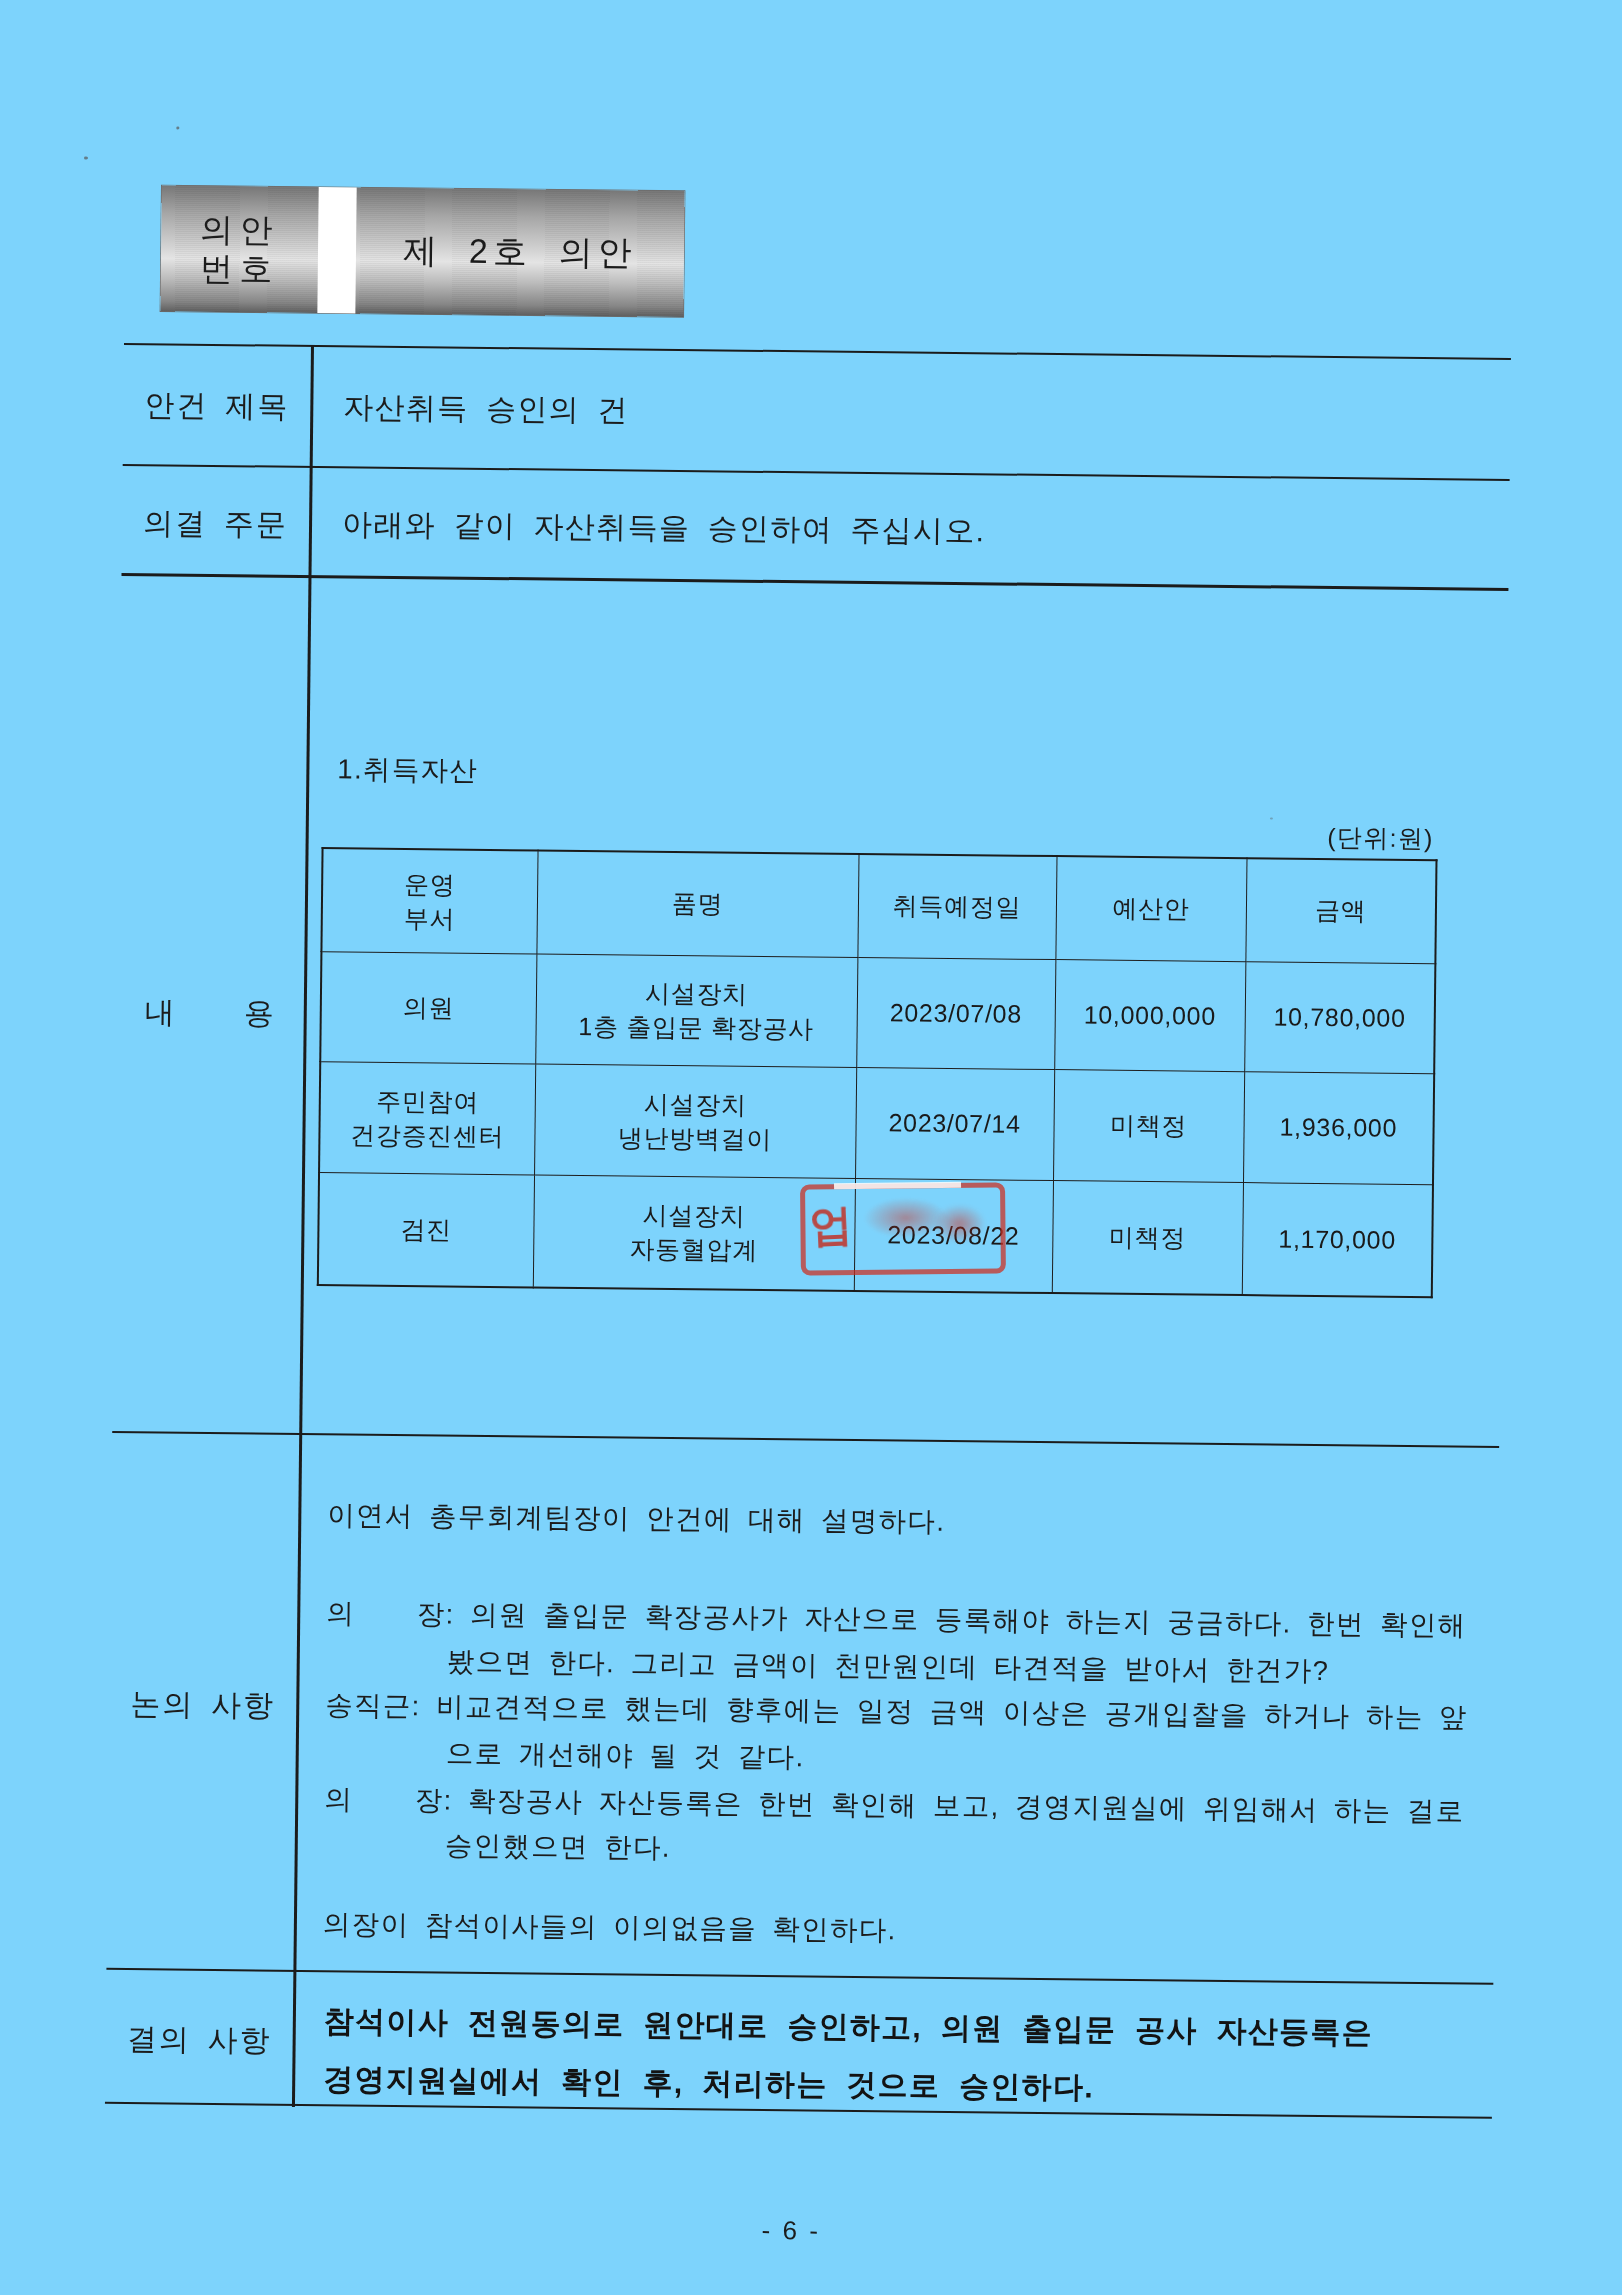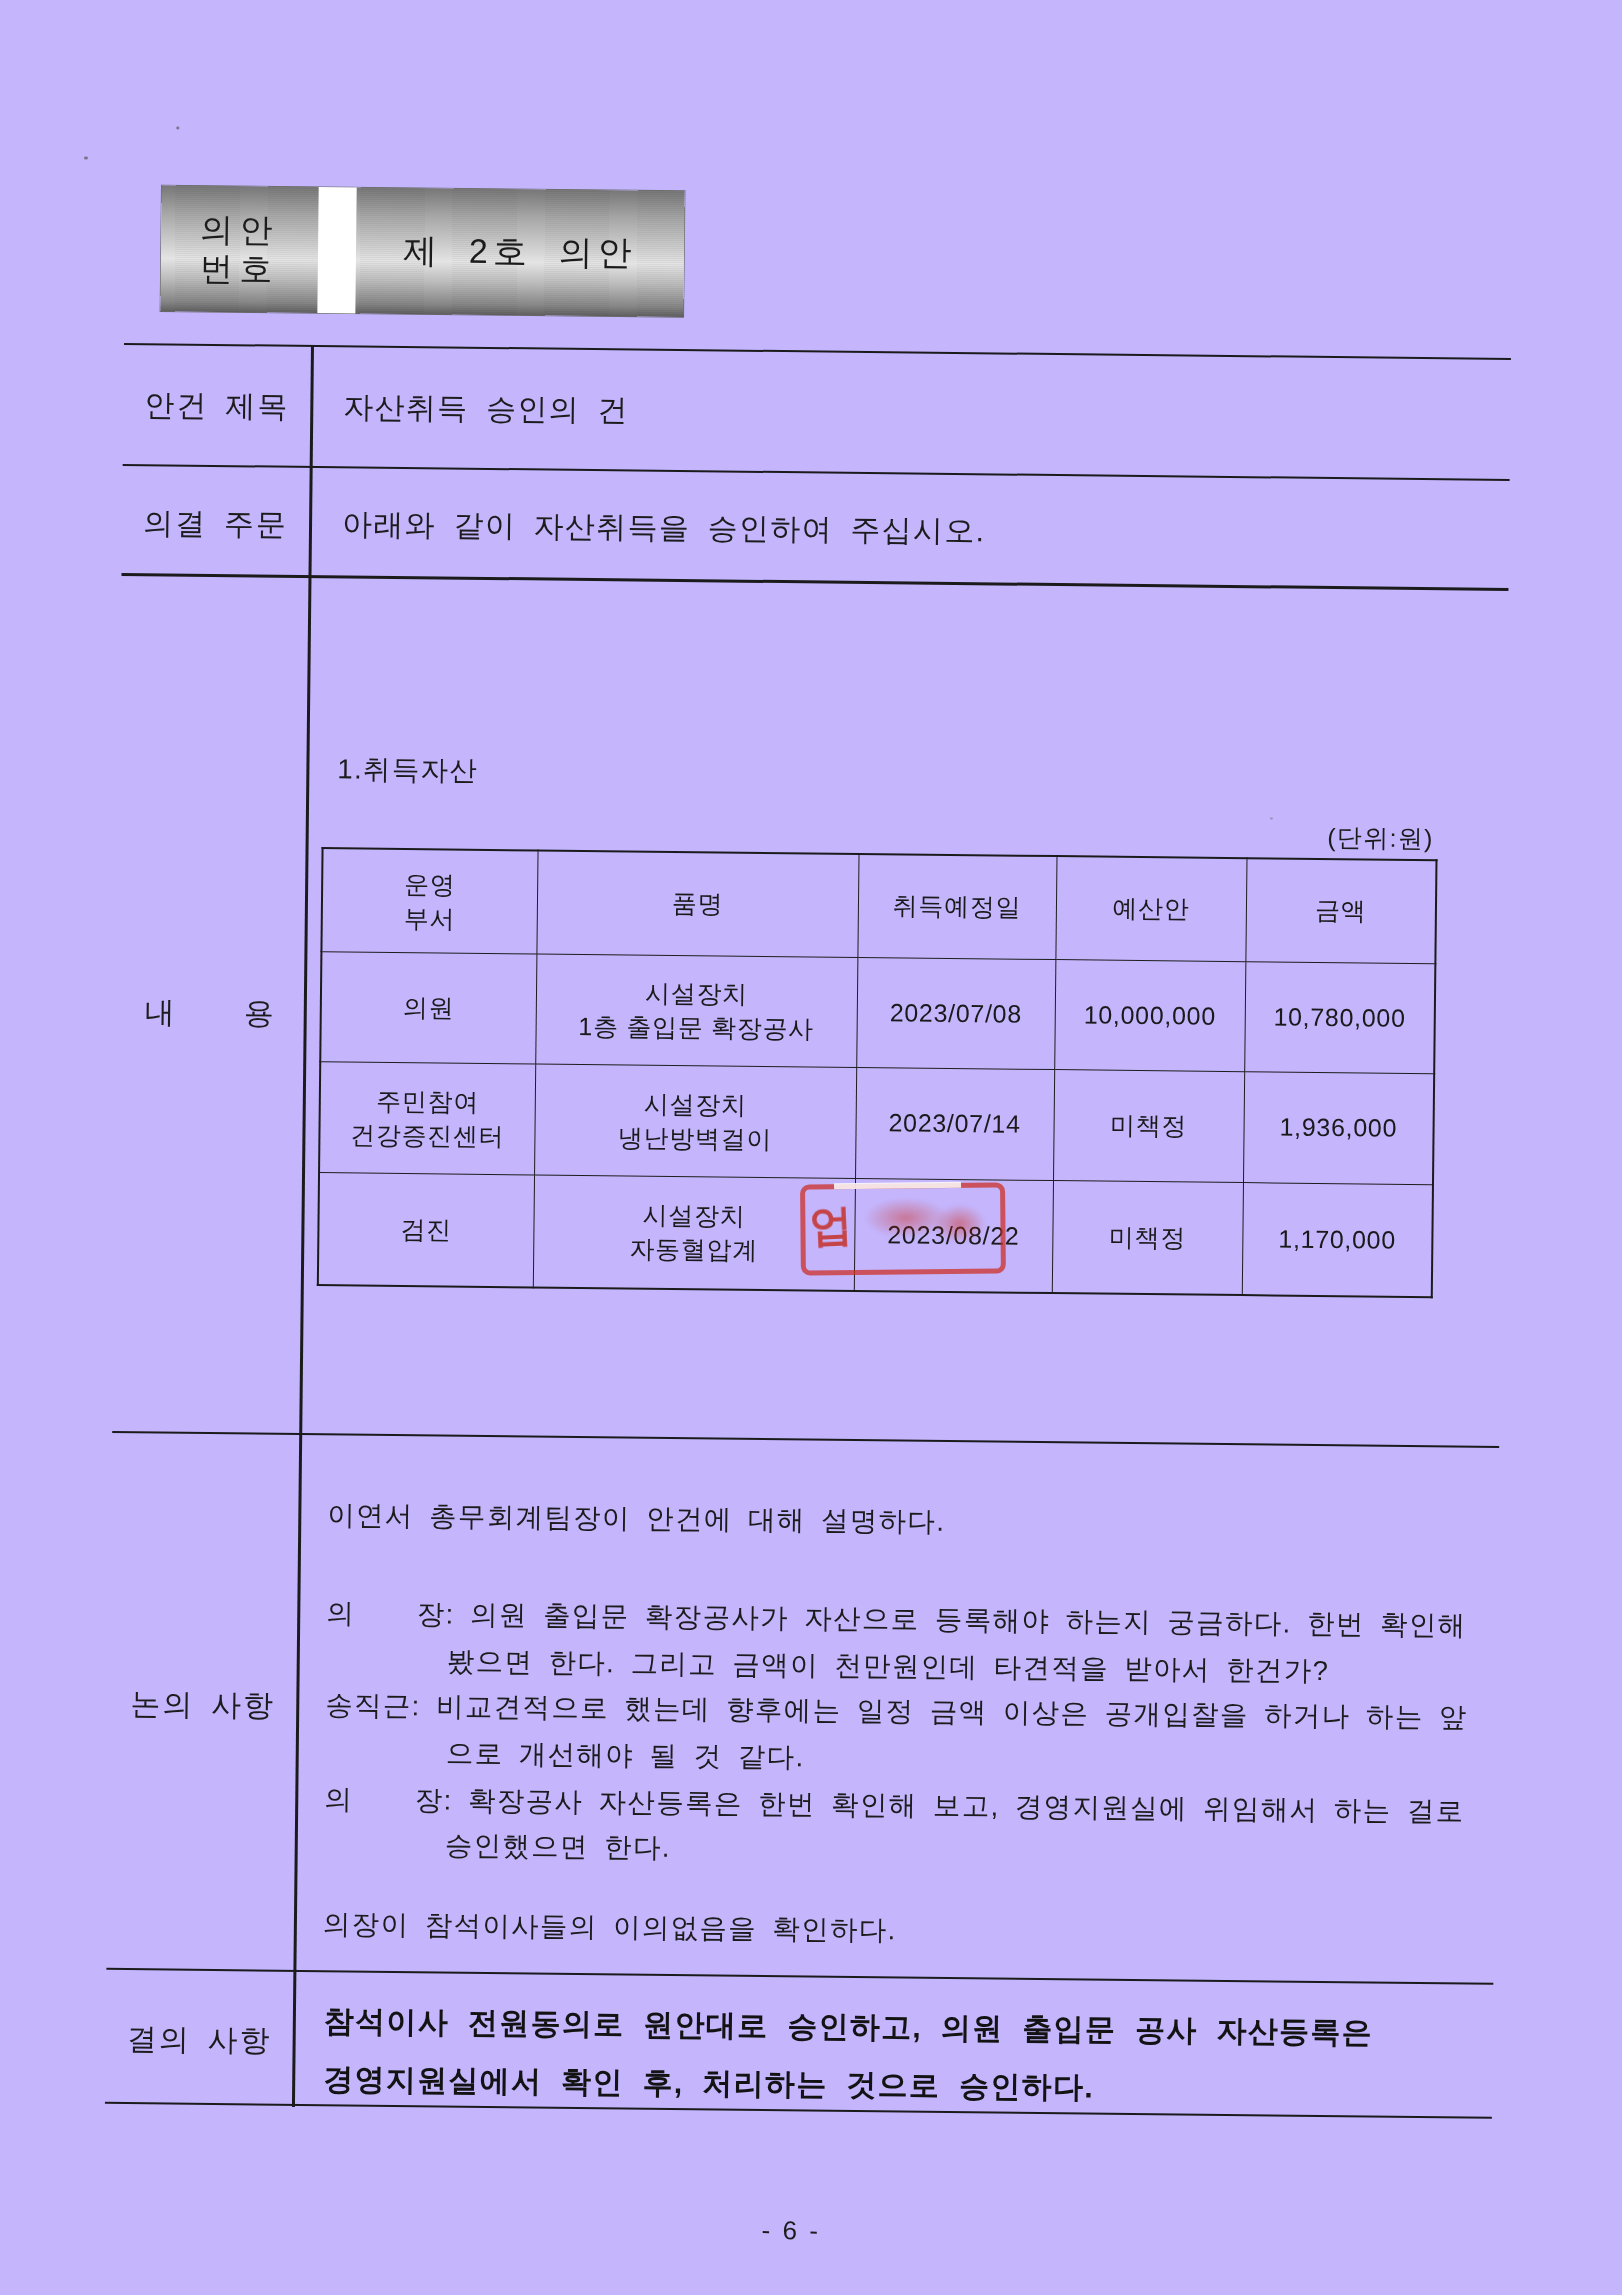--- a/index.html
+++ b/index.html
@@ -1,18 +1,18 @@
 <!DOCTYPE html>
 <html style="font-size:10.5px"><head>
 <meta charset="utf-8">
 <style>
   html,body{margin:0;padding:0;background:#ffffff;}
   body{width:1623px;height:2295px;position:relative;overflow:hidden;
        font-family:"Liberation Sans","DejaVu Sans",sans-serif;color:#171717;}
-  #sheet{position:absolute;inset:0;background:#c4b5fd;}
+  #sheet{position:absolute;inset:0;background:#7dd3fc;}
   #tilt{position:absolute;inset:0;transform:rotate(0.62deg);transform-origin:313px 345px;}
 
   
   .agenda-box{position:absolute;left:160px;top:187px;width:523px;height:126px;
     background:linear-gradient(180deg,#777 0%,#a6a6a6 22%,#d2d2d2 48%,#e4e4e4 58%,#bcbcbc 74%,#868686 92%,#5f5f5f 100%);
     box-shadow:0 0 0 0.7px #6b6b6b;display:flex;}
   .agenda-box::after{content:"";position:absolute;inset:0;
     background:repeating-linear-gradient(0deg,rgba(0,0,0,.045) 0 0.7px,transparent 0.7px 2px);}
   .agenda-box .left-cell{width:157px;display:flex;flex-direction:column;align-items:center;justify-content:center;
     font-size:33px;line-height:39px;letter-spacing:6.5px;color:#1d1d1d;font-weight:500;}

